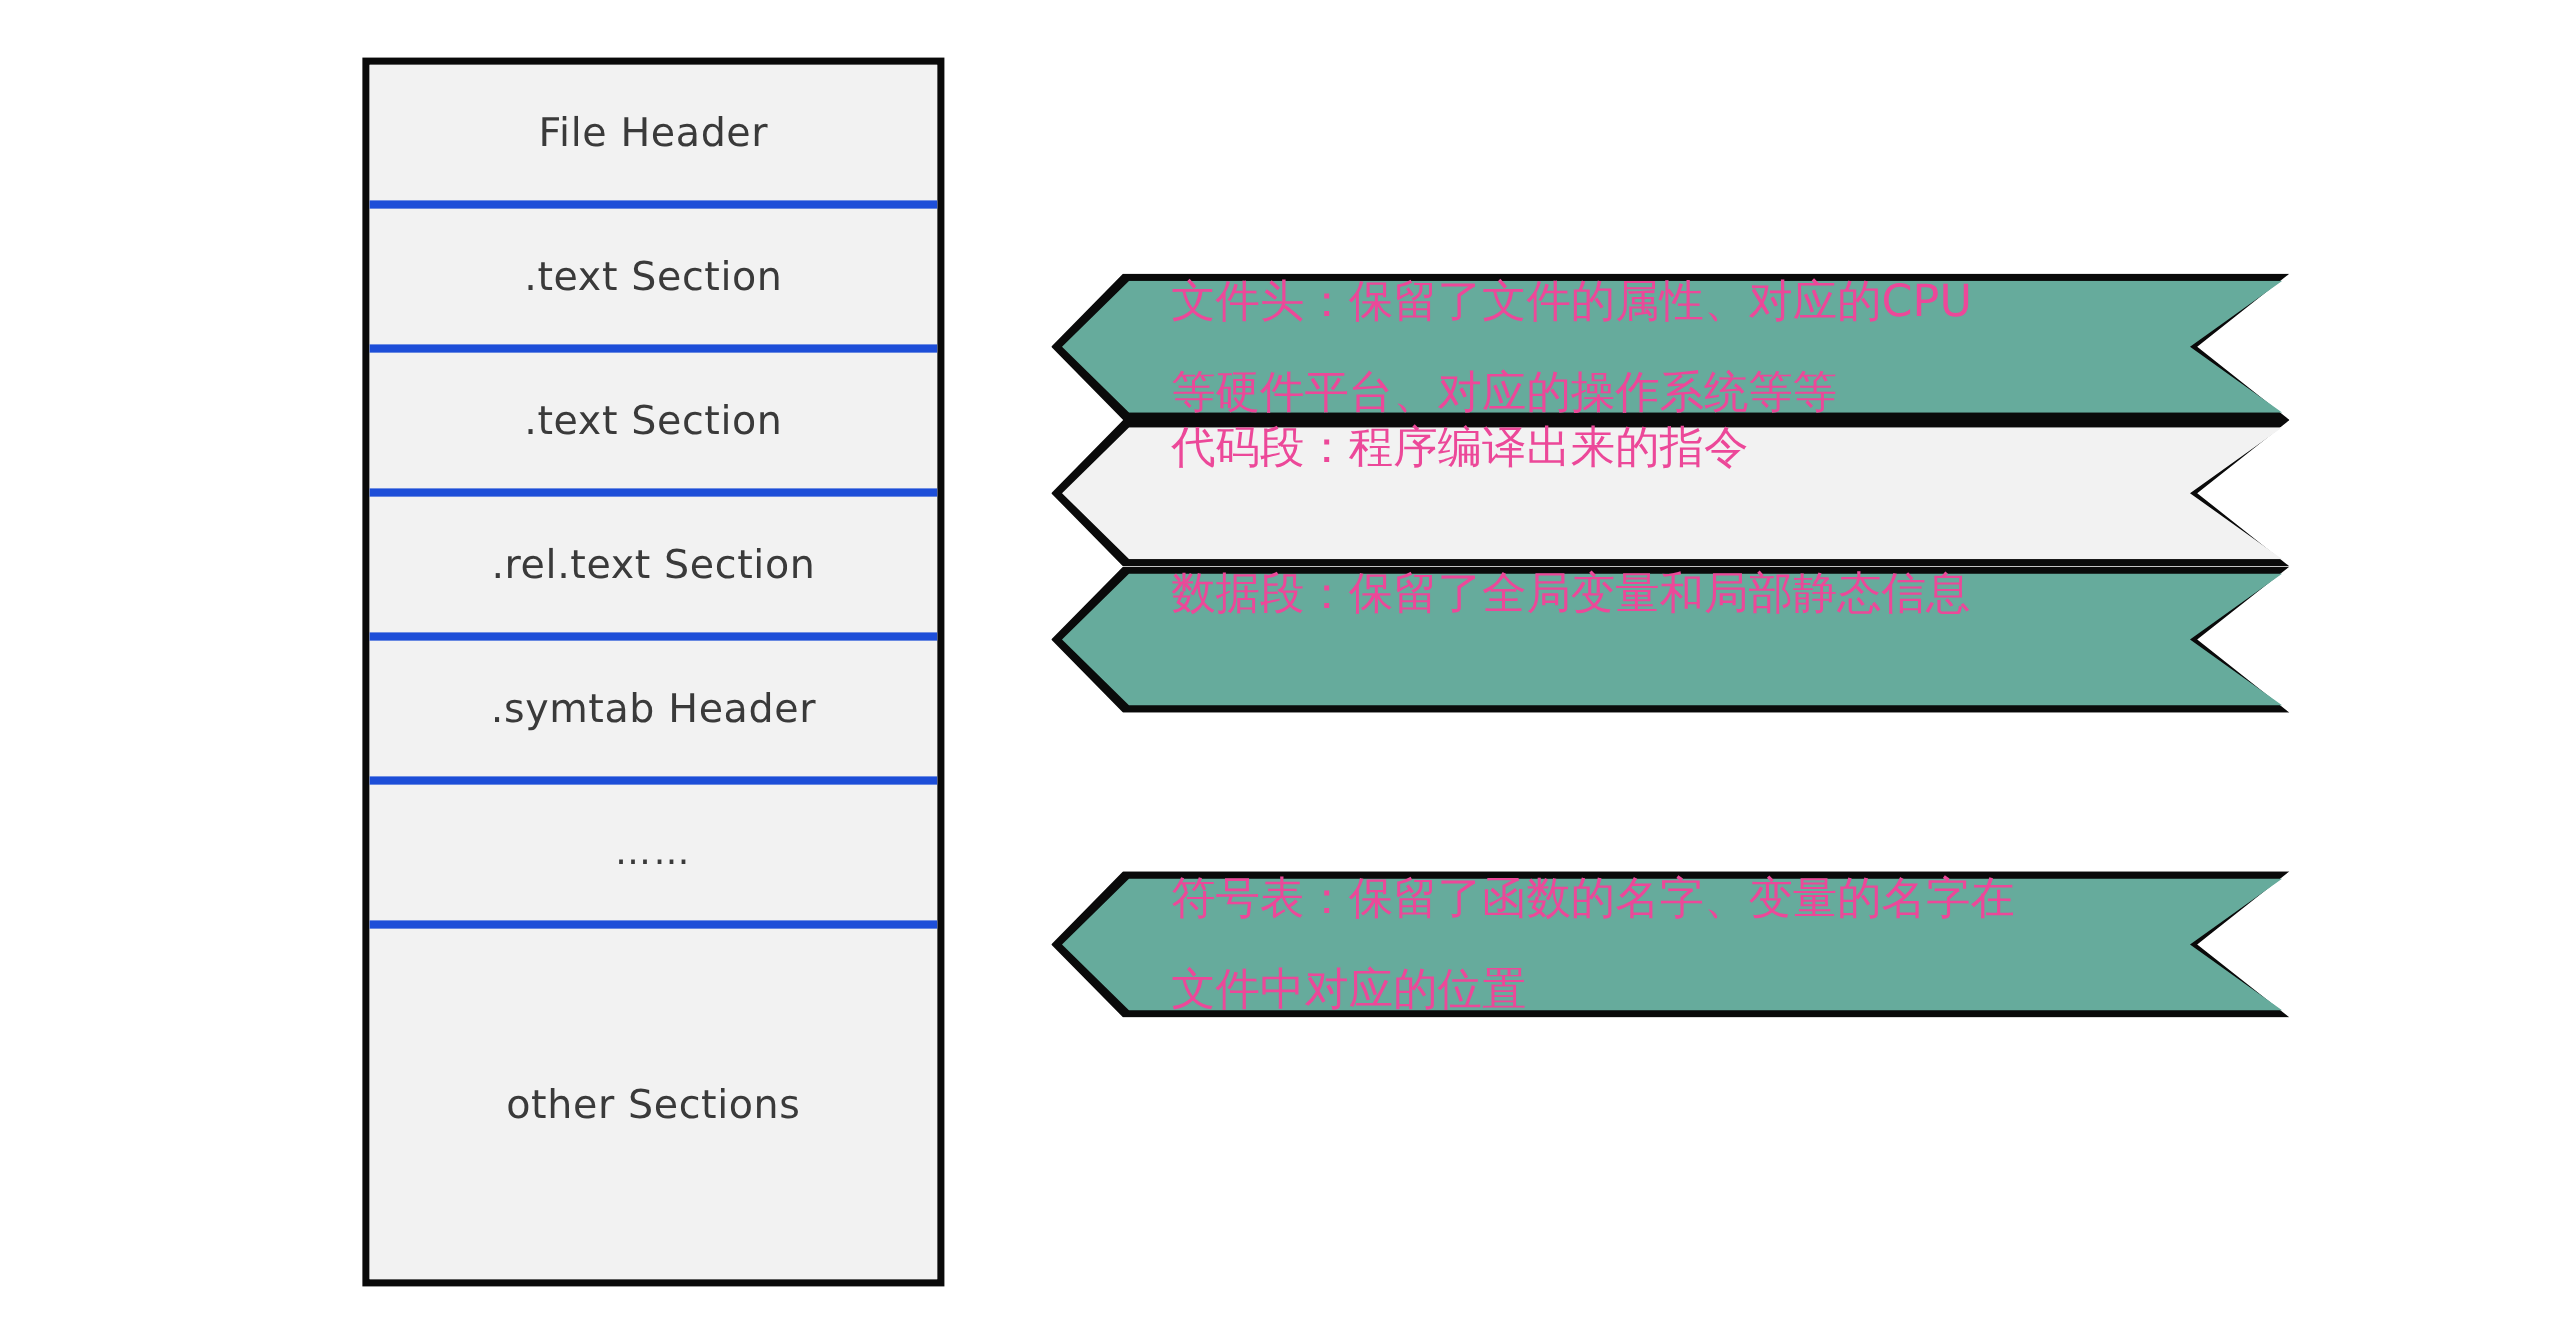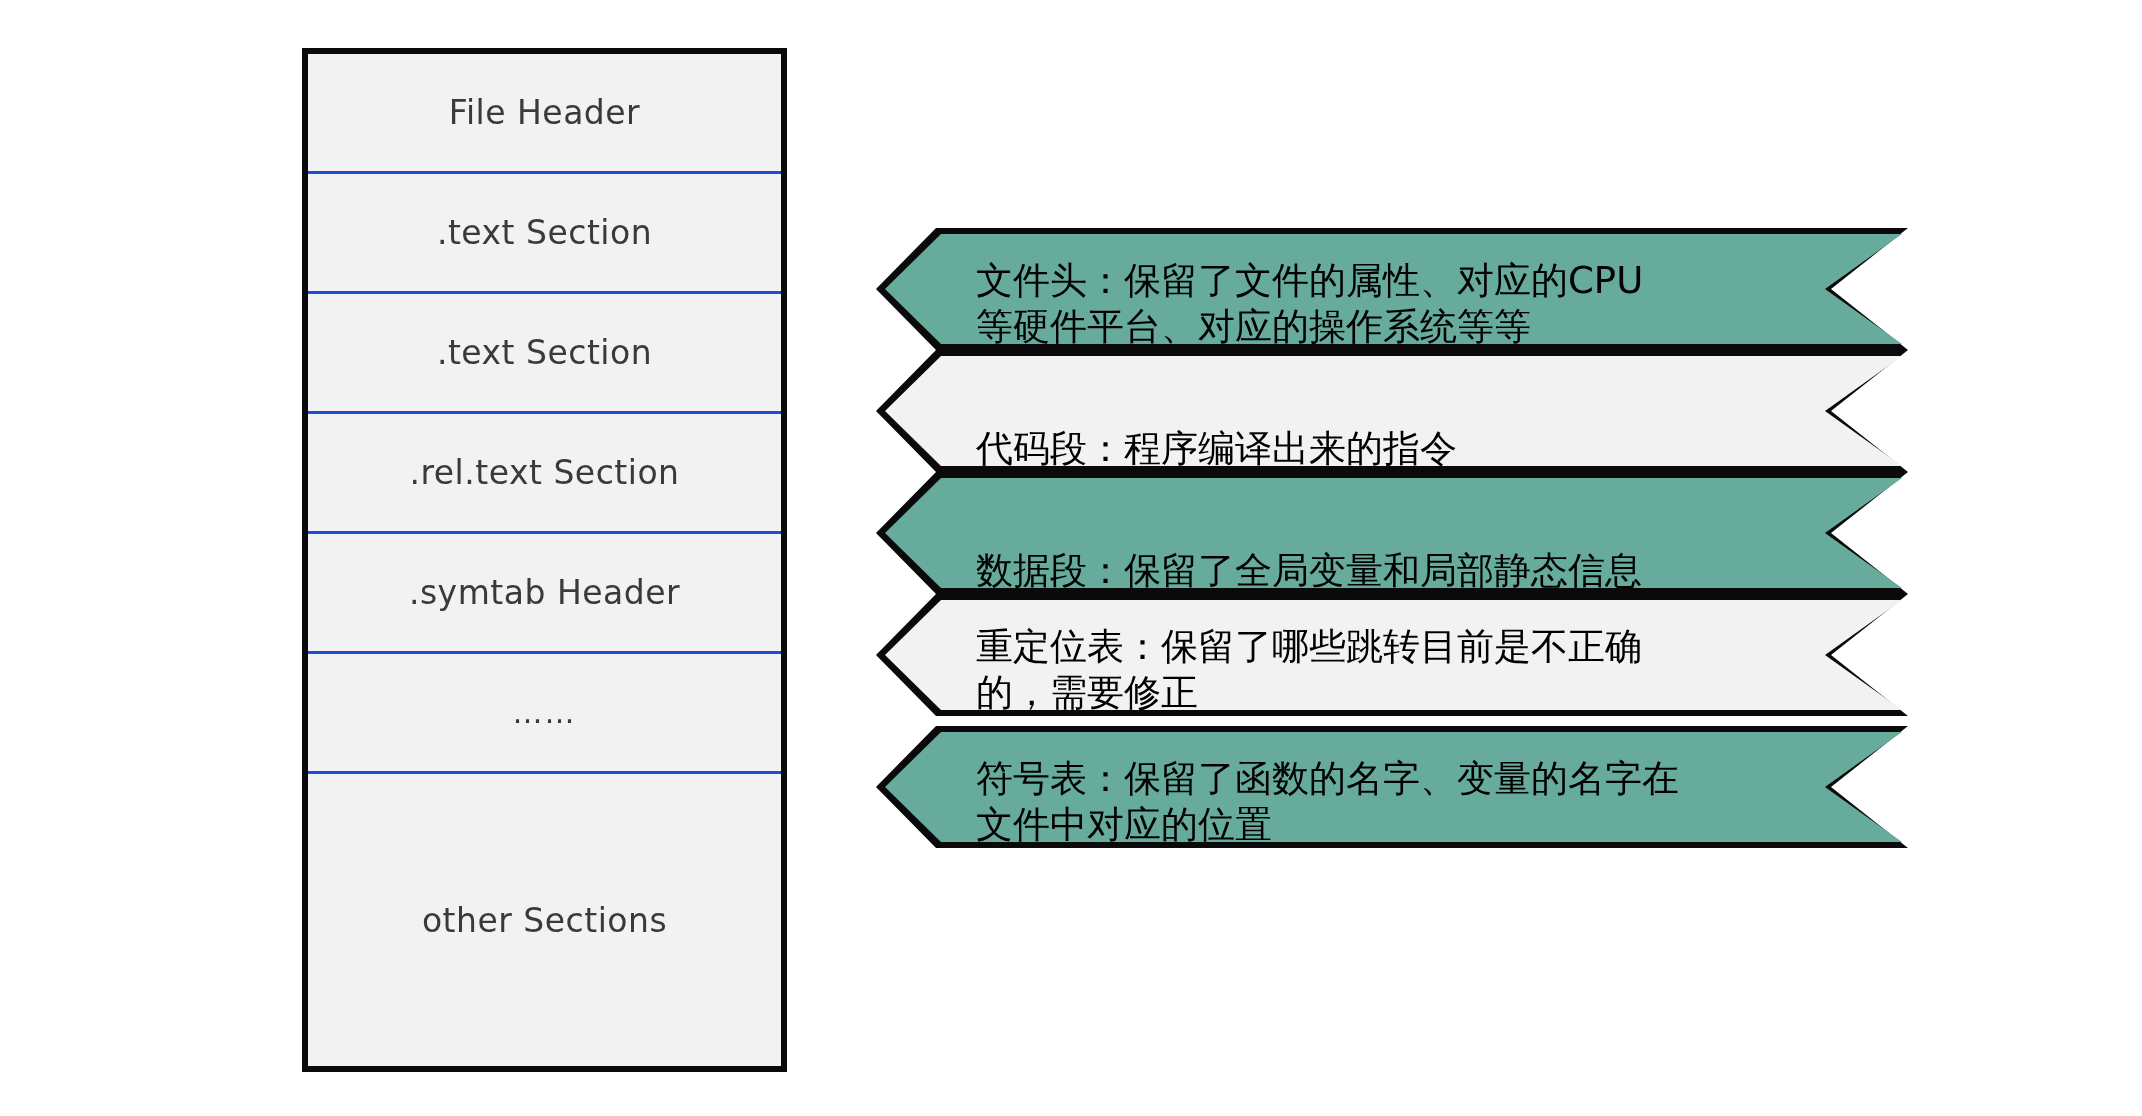--- a/index.html
+++ b/index.html
@@ -25,21 +25,21 @@
     box-sizing: border-box;
     border: 6px solid #0a0a0a;
     background: #f2f2f2;
     display: flex;
     flex-direction: column;
   }
   .elf-row {
     box-sizing: border-box;
     flex: 0 0 auto;
     height: 120px;
-    border-bottom: 3px solid #1d4ed8;
+    border-bottom: 7px solid #1d4ed8;
     display: flex;
     align-items: center;
     justify-content: center;
     background: #f2f2f2;
     color: #3a3a3a;
     font-size: 33px;
     letter-spacing: 0.5px;
     text-align: center;
     white-space: nowrap;
   }
@@ -92,22 +92,22 @@
   .banner.light .ribbon-inner { background: #f2f2f2; }
 
   .banner .ribbon-text {
     position: absolute;
     left: 100px;
     top: 0;
     width: 820px;
     height: 122px;
     display: flex;
     flex-direction: column;
-    justify-content: flex-end;
-    color: #000000;
+    justify-content: space-between;
+    color: #ec4899;
     font-size: 37px;
     line-height: 1.24;
     font-family: "DejaVu Sans", "Liberation Sans", sans-serif;
   }
   .banner .ribbon-text .line { display: block; }
 
   .b0 { top: 0px; }
   .b1 { top: 122px; }
   .b2 { top: 244px; }
   .b3 { top: 366px; }
@@ -155,28 +155,20 @@
   </div>
 
   <div class="banner teal b2">
     <div class="ribbon-fill"></div>
     <div class="ribbon-inner"></div>
     <div class="ribbon-text">
       <span class="line">数据段：保留了全局变量和局部静态信息</span>
     </div>
   </div>
 
-  <div class="banner light b3">
-    <div class="ribbon-fill"></div>
-    <div class="ribbon-inner"></div>
-    <div class="ribbon-text">
-      <span class="line">重定位表：保留了哪些跳转目前是不正确</span>
-      <span class="line">的，需要修正</span>
-    </div>
-  </div>
 
   <div class="banner teal b4">
     <div class="ribbon-fill"></div>
     <div class="ribbon-inner"></div>
     <div class="ribbon-text">
       <span class="line">符号表：保留了函数的名字、变量的名字在</span>
       <span class="line">文件中对应的位置</span>
     </div>
   </div>
 

